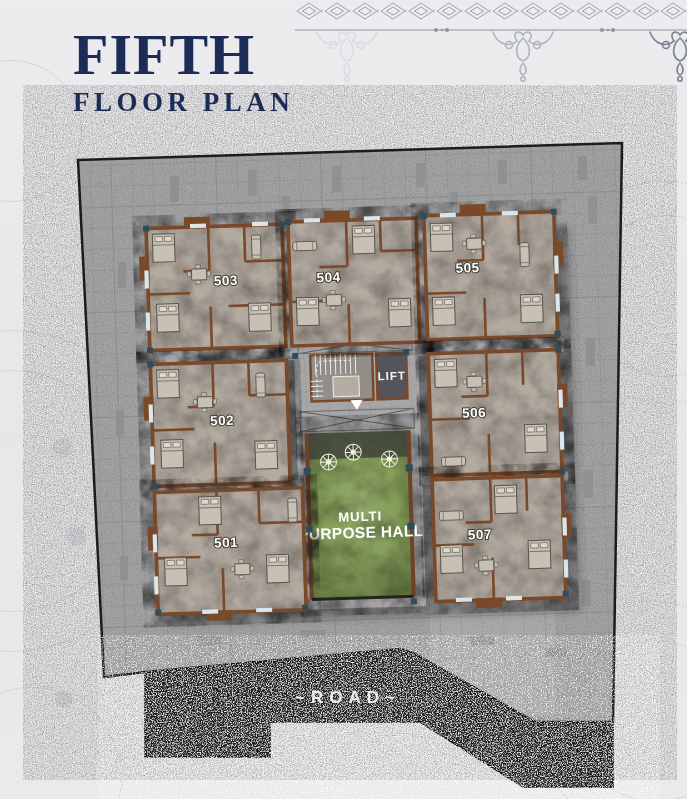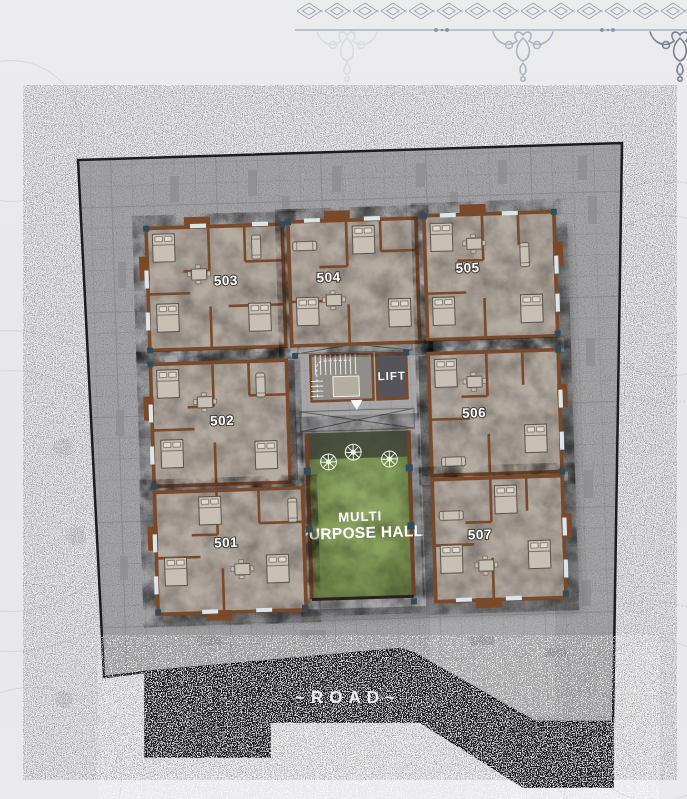--- a/index.html
+++ b/index.html
@@ -42,20 +42,22 @@
 <div class="ring dotted" style="right:-90px;top:180px;width:220px;height:220px;"></div>
 <div class="ring solid" style="right:-60px;top:215px;width:160px;height:160px;"></div>
 <div class="ring dotted" style="right:-80px;top:600px;width:230px;height:230px;"></div>
 <div class="ring solid" style="right:-50px;top:640px;width:160px;height:160px;"></div>
 <div class="ring solid" style="left:-60px;bottom:-70px;width:180px;height:180px;"></div>
 <div class="dot" style="left:53px;top:438px;width:20px;height:20px;"></div>
 <div class="dot" style="left:66px;top:526px;width:20px;height:20px;"></div>
 <div class="dot" style="left:55px;top:690px;width:18px;height:18px;"></div>
 
 <div class="header">
+  <div class="title">FIFTH</div>
+  <div class="subtitle">FLOOR PLAN</div>
 </div>
 
 <svg class="topborder" width="392" height="90" viewBox="0 0 392 90">
   <defs>
     <pattern id="diam" width="28" height="22" patternUnits="userSpaceOnUse">
       <path d="M14,3 L26,11 L14,19 L2,11 Z M14,7 L20.5,11 L14,15 L7.5,11 Z" fill="none" stroke="#98a0ae" stroke-width="1"></path>
       <path d="M26,11 l2.6,-1.8 2.6,1.8 -2.6,1.8 z" fill="none" stroke="#aab1bc" stroke-width=".8"></path>
     </pattern>
     <symbol id="pendant" overflow="visible">
       <g fill="none" stroke="currentColor" stroke-width="1.6" stroke-linecap="round">

